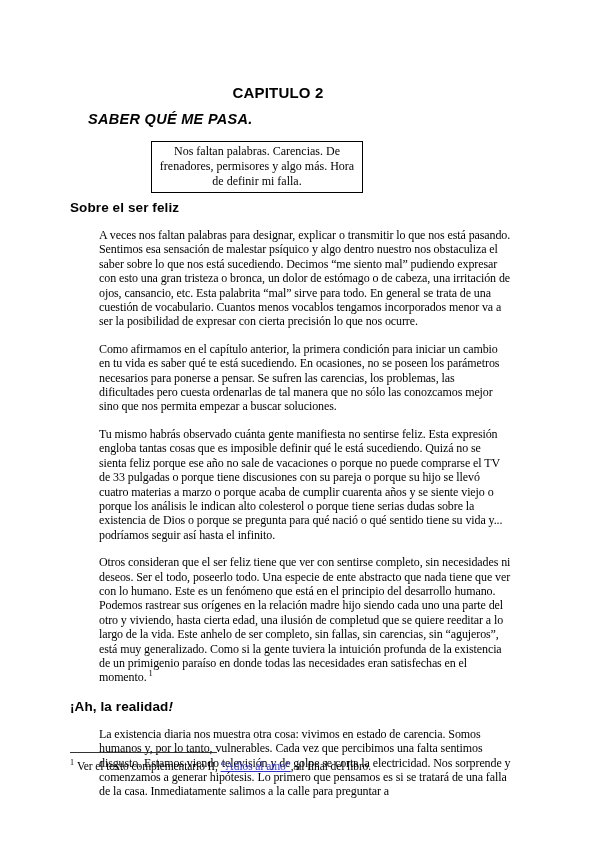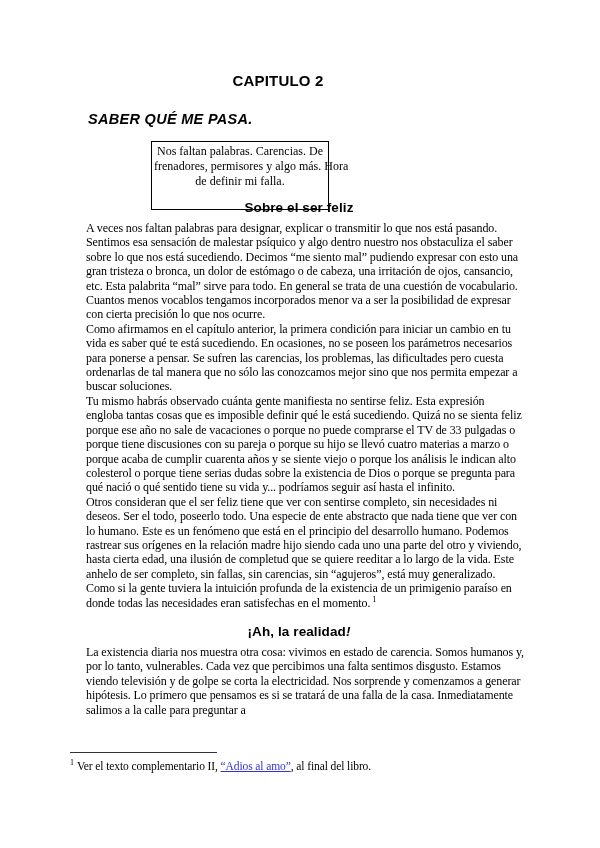--- a/index.html
+++ b/index.html
@@ -8,21 +8,21 @@
     position: relative;
     width: 600px;
     height: 848px;
     background: #ffffff;
     color: #000000;
     overflow: hidden;
     font-family: "Liberation Serif", serif;
   }
   .chapter-title {
     position: absolute;
-    top: 72px;
+    top: 84px;
     left: 0;
     width: 556px;
     text-align: center;
     font-family: "Liberation Sans", sans-serif;
     font-weight: bold;
     font-size: 15px;
     letter-spacing: 0.2px;
   }
   .section-title {
     position: absolute;
@@ -31,55 +31,54 @@
     font-family: "Liberation Sans", sans-serif;
     font-weight: bold;
     font-style: italic;
     font-size: 14.5px;
     letter-spacing: 0.3px;
   }
   .epigraph {
     position: absolute;
     top: 141px;
     left: 151px;
-    width: 178px;
+    width: 212px;
     border: 1px solid #000000;
-    padding: 2px 2px 20px 2px;
+    padding: 2px 2px 3px 2px;
     text-align: center;
     font-family: "Liberation Serif", serif;
     font-size: 12px;
     line-height: 14.9px;
   }
   .epigraph div { white-space: nowrap; }
   .flow {
     position: absolute;
     top: 200px;
     left: 70px;
     width: 458px;
   }
   .h3 {
     font-family: "Liberation Sans", sans-serif;
     font-weight: bold;
     font-size: 13.5px;
     margin: 0 0 6px 0;
     letter-spacing: 0.1px;
-    text-align: center;
   }
   .h3 .bang { font-style: italic; }
   .h3.second { margin-top: 14px; }
   .bodytext {
     margin: 0 0 0 16px;
     width: 438px;
     font-family: "Liberation Serif", serif;
     font-size: 12px;
     line-height: 14.4px;
     letter-spacing: -0.1px;
     text-align: left;
   }
-  .bodytext p { margin: 0; }
+  .bodytext p { margin: 13px; }
   sup.fnref {
     font-size: 8.5px;
     line-height: 0;
     vertical-align: super;
     margin-left: 2px;
   }
   .footnote-area {
     position: absolute;
     left: 70px;
     top: 752px;

